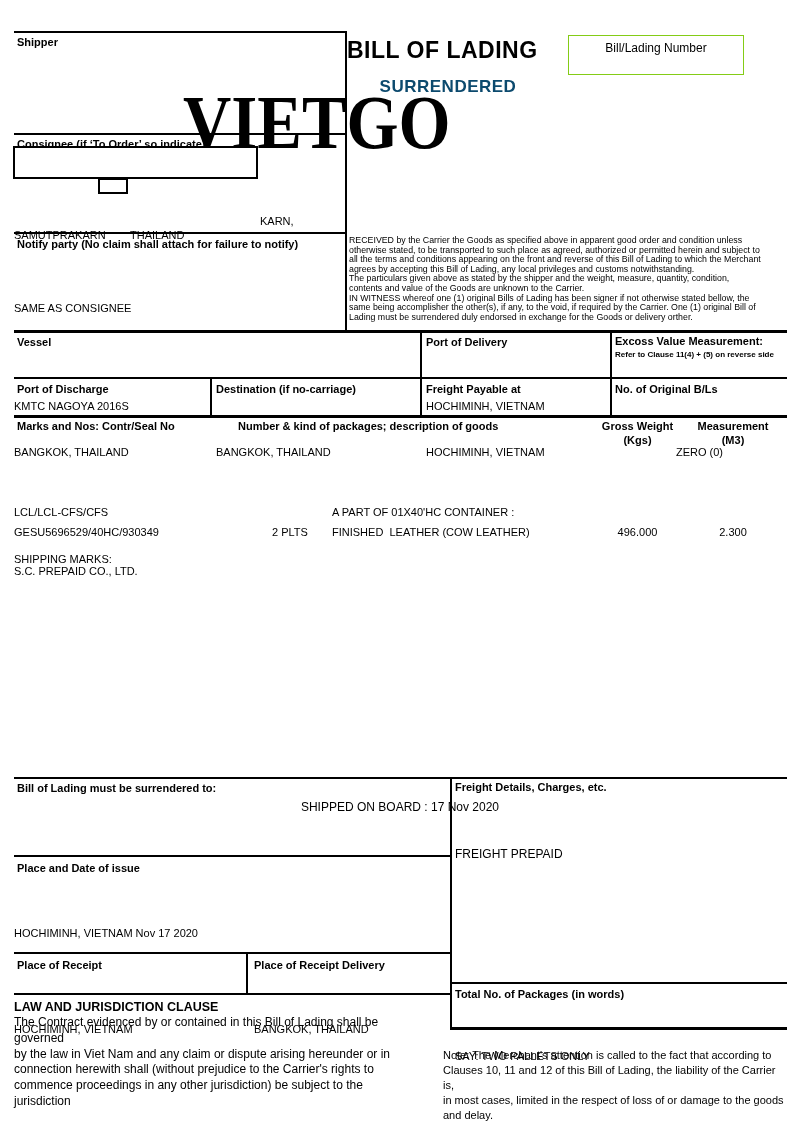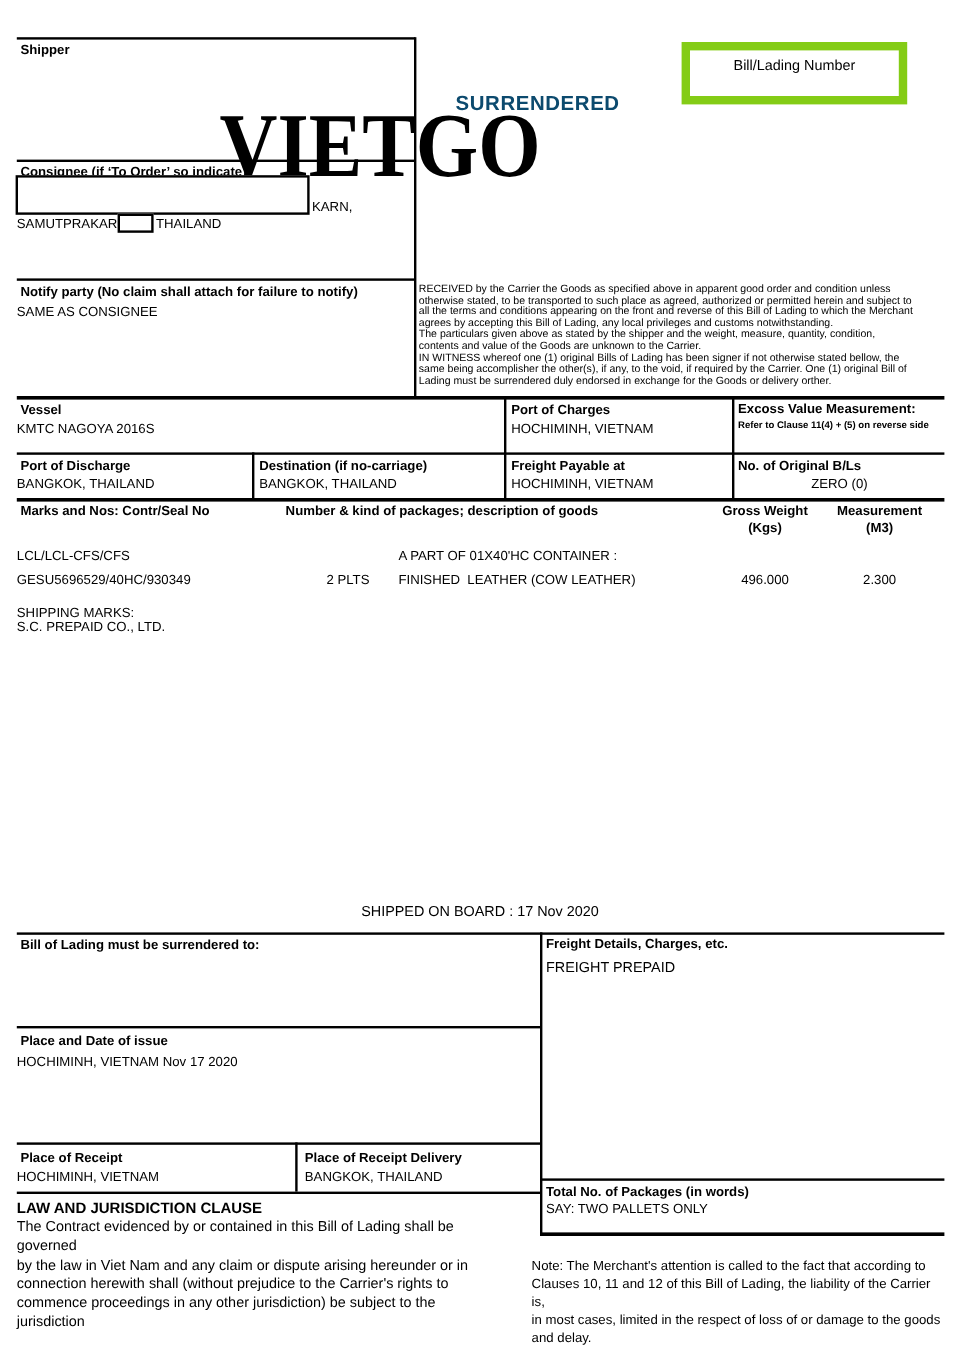--- a/index.html
+++ b/index.html
@@ -1,32 +1,32 @@
 <!DOCTYPE html>
 <html><head>
 <meta charset="utf-8">
 <style>
   html,body{margin:0;padding:0;background:#fff;}
   #doc{position:relative;width:800px;height:1130px;background:#fff;overflow:hidden;
        font-family:"Liberation Sans", sans-serif;color:#000;}
   .abs{position:absolute;}
   .lbl{font-weight:bold;font-size:11px;white-space:pre;}
-  .val{font-size:11px;white-space:pre;}
+  .val{font-size:11px;white-space:pre;margin-top:48px;}
   .hl{position:absolute;background:#000;}
   .vl{position:absolute;background:#000;}
   .small-bold{font-weight:bold;font-size:8px;white-space:pre;}
   .clause{font-size:8.8px;line-height:9.6px;white-space:pre-line;}
   .law-text{font-size:12px;line-height:15.8px;white-space:pre-line;}
   .note-text{font-size:11px;line-height:15px;white-space:pre-line;}
   .title{font-weight:bold;font-size:23px;letter-spacing:.5px;white-space:pre;}
   .surrendered{font-weight:bold;font-size:17px;letter-spacing:.5px;white-space:pre;}
   .watermark{font-family:"Liberation Serif", serif;font-weight:bold;font-size:76px;
              line-height:1;transform:scaleX(.88);transform-origin:left top;white-space:pre;}
   .redact{position:absolute;background:#fff;border:2px solid #000;}
-  .blbox{position:absolute;border:7px solid #84cc16;}
+  .blbox{position:absolute;border:1px solid #84cc16;}
   .ctr{text-align:center;}
 </style>
 </head>
 <body>
 
 <div id="doc">
 
   <div class="hl" style="left:14px;top:31px;width:332px;height:2px"></div>
   <div class="hl" style="left:14px;top:133px;width:332px;height:2px"></div>
   <div class="hl" style="left:14px;top:232px;width:332px;height:2px"></div>
@@ -40,20 +40,21 @@
   <div class="hl" style="left:450px;top:982px;width:337px;height:2px"></div>
   <div class="hl" style="left:450px;top:1027px;width:337px;height:3px"></div>
 
   <div class="vl" style="left:345px;top:31px;width:2px;height:301px"></div>
   <div class="vl" style="left:420px;top:330px;width:2px;height:85px"></div>
   <div class="vl" style="left:610px;top:330px;width:2px;height:85px"></div>
   <div class="vl" style="left:210px;top:377px;width:2px;height:38px"></div>
   <div class="vl" style="left:450px;top:777px;width:2px;height:252px"></div>
   <div class="vl" style="left:246px;top:952px;width:2px;height:41px"></div>
 
+  <div class="abs title" style="left:347px;top:37px">BILL OF LADING</div>
   <div class="abs surrendered ctr" style="left:370px;top:77px;width:156px;color:#0c4a6e">SURRENDERED</div>
   <div class="blbox" style="left:568px;top:35px;width:174px;height:38px">
     <div class="ctr" style="font-size:12px;margin-top:5px">Bill/Lading Number</div>
   </div>
 
   <div class="abs lbl" style="left:17px;top:36px">Shipper</div>
 
   <div class="abs watermark" style="left:183px;top:84px">VIETGO</div>
 
   <div class="abs lbl" style="left:17px;top:138px">Consignee (if ‘To Order’ so indicate)</div>
@@ -71,21 +72,21 @@
 all the terms and conditions appearing on the front and reverse of this Bill of Lading to which the Merchant
 agrees by accepting this Bill of Lading, any local privileges and customs notwithstanding.
 The particulars given above as stated by the shipper and the weight, measure, quantity, condition,
 contents and value of the Goods are unknown to the Carrier.
 IN WITNESS whereof one (1) original Bills of Lading has been signer if not otherwise stated bellow, the
 same being accomplisher the other(s), if any, to the void, if required by the Carrier. One (1) original Bill of
 Lading must be surrendered duly endorsed in exchange for the Goods or delivery orther.</div>
 
   <div class="abs lbl" style="left:17px;top:336px">Vessel</div>
   <div class="abs val" style="left:14px;top:352px">KMTC NAGOYA 2016S</div>
-  <div class="abs lbl" style="left:426px;top:336px">Port of Charges</div>
+  <div class="abs lbl" style="left:426px;top:336px">Port of Delivery</div>
   <div class="abs val" style="left:426px;top:352px">HOCHIMINH, VIETNAM</div>
   <div class="abs lbl" style="left:615px;top:335px">Excoss Value Measurement:</div>
   <div class="abs small-bold" style="left:615px;top:350px">Refer to Clause 11(4) + (5) on reverse side</div>
 
   <div class="abs lbl" style="left:17px;top:383px">Port of Discharge</div>
   <div class="abs val" style="left:14px;top:398px">BANGKOK, THAILAND</div>
   <div class="abs lbl" style="left:216px;top:383px">Destination (if no-carriage)</div>
   <div class="abs val" style="left:216px;top:398px">BANGKOK, THAILAND</div>
   <div class="abs lbl" style="left:426px;top:383px">Freight Payable at</div>
   <div class="abs val" style="left:426px;top:398px">HOCHIMINH, VIETNAM</div>

